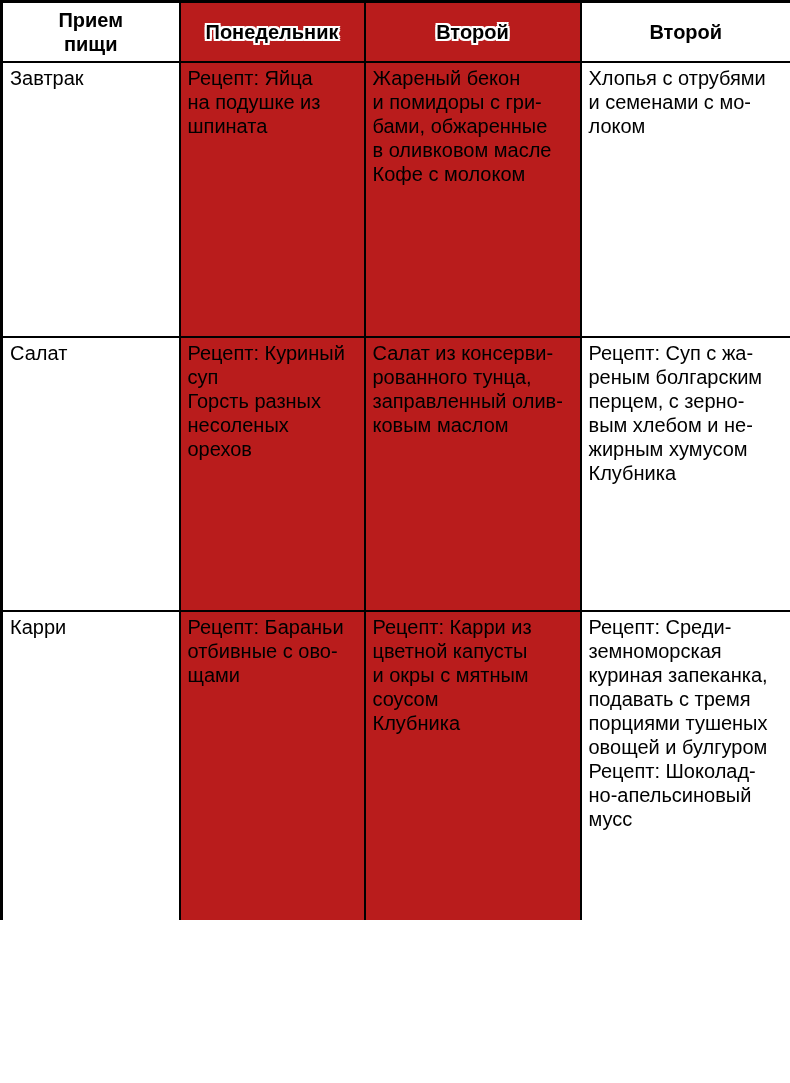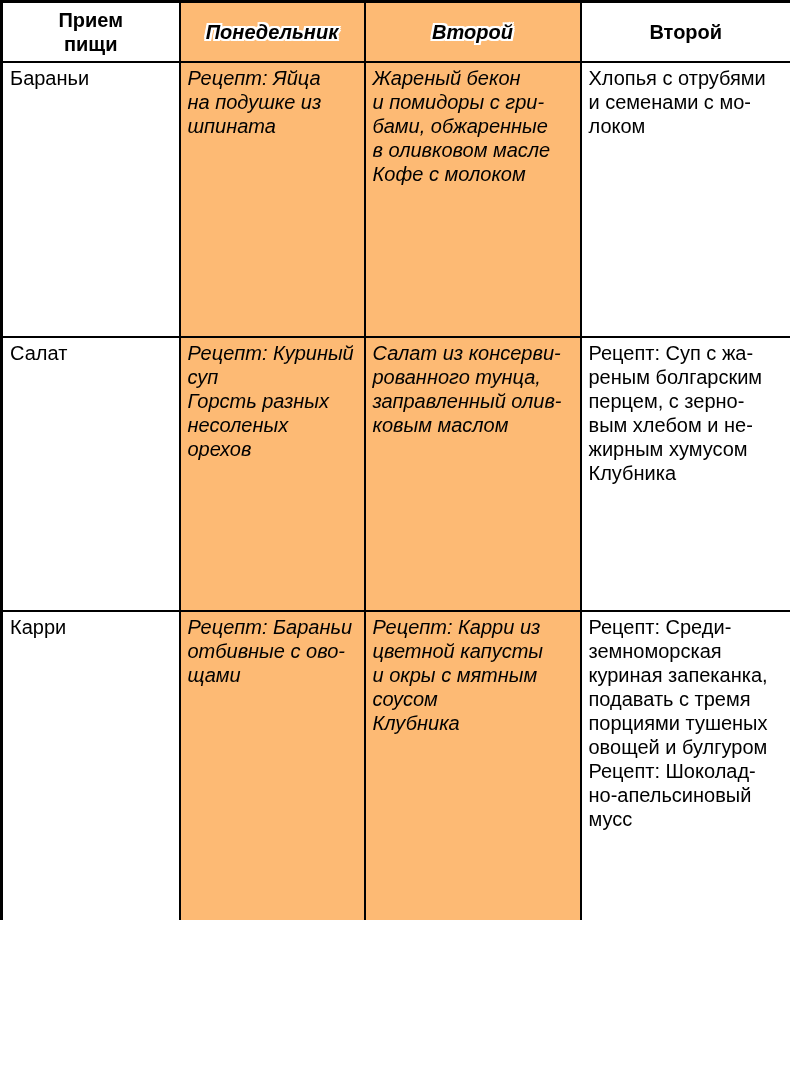--- a/index.html
+++ b/index.html
@@ -40,22 +40,21 @@
   table.meal-plan td {
     font-size: 20px;
     font-weight: normal;
     line-height: 24px;
     text-align: left;
     vertical-align: top;
     white-space: pre-line;
     padding: 3px 4px 4px 7px;
   }
   .shaded {
-    background: #fdba74;
-    font-style: italic;
+    background: #b91c1c;
   }
   .halo {
     text-shadow:
       -2px -2px 0 #ffffff,  2px -2px 0 #ffffff,
       -2px  2px 0 #ffffff,  2px  2px 0 #ffffff,
       -2px  0   0 #ffffff,  2px  0   0 #ffffff,
        0   -2px 0 #ffffff,  0    2px 0 #ffffff;
   }
 </style>
 </head>
@@ -73,21 +72,21 @@
       <tr style="height:60px">
         <th>Прием
 пищи</th>
         <th class="shaded halo">Понедельник</th>
         <th class="shaded halo">Второй</th>
         <th>Второй</th>
       </tr>
     </thead>
     <tbody>
       <tr style="height:190px">
-        <td>Бараньи</td>
+        <td>Завтрак</td>
         <td class="shaded">Рецепт: Яйца
 на подушке из
 шпината</td>
         <td class="shaded">Жареный бекон
 и помидоры с гри-
 бами, обжаренные
 в оливковом масле
 Кофе с молоком</td>
         <td>Хлопья с отрубями
 и семенами с мо-

